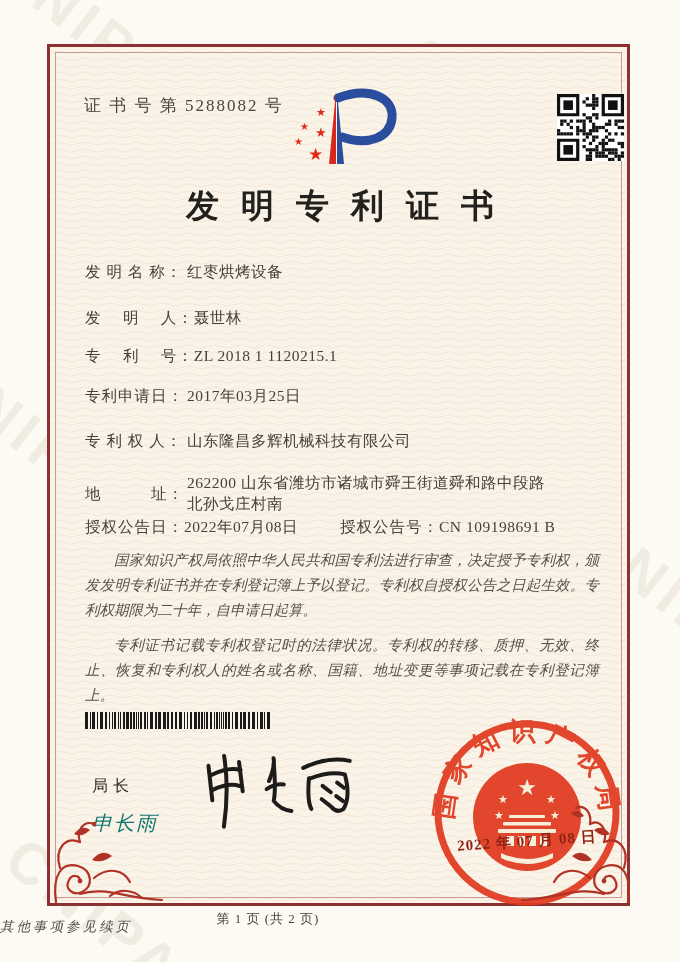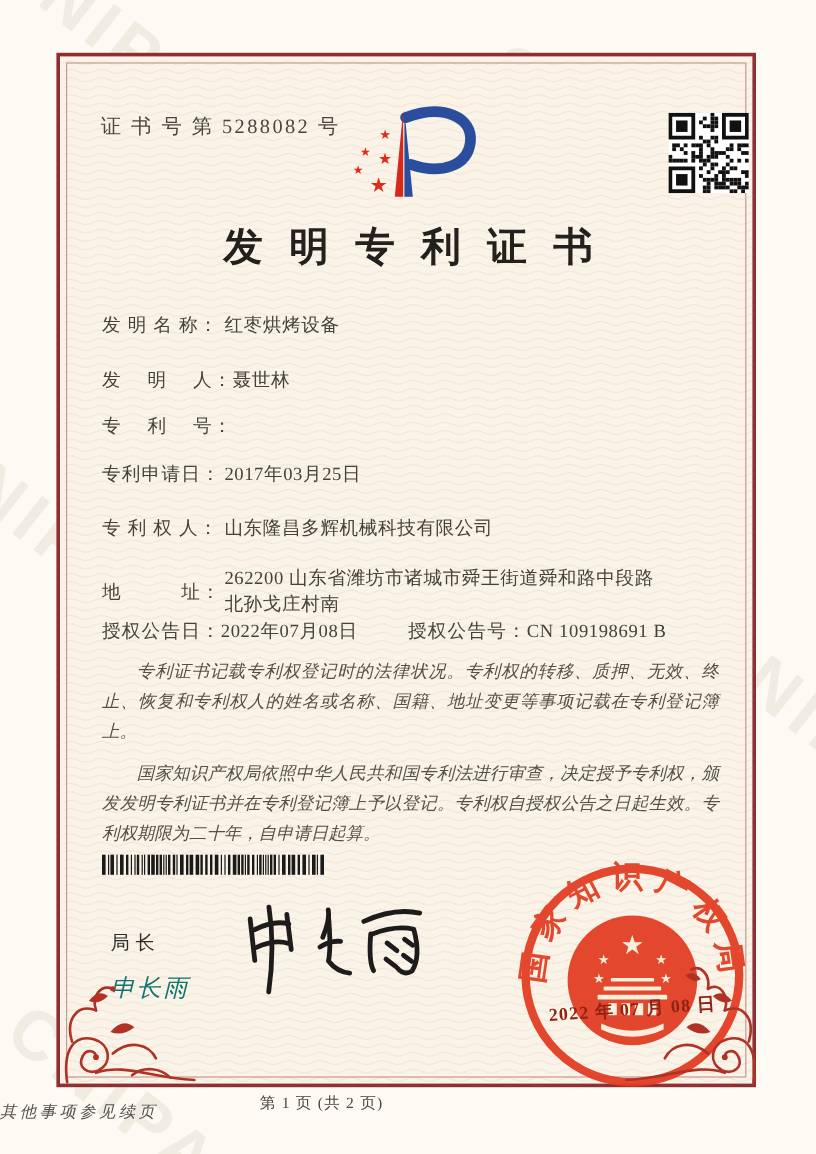--- a/index.html
+++ b/index.html
@@ -245,20 +245,21 @@
   <div class="field-row" style="top:261px;">
     <span class="field-label">发 明 名 称：</span>
     <span class="field-value">红枣烘烤设备</span>
   </div>
   <div class="field-row" style="top:307px;">
     <span class="field-label">发　 明　 人：</span>
     <span class="field-value">聂世林</span>
   </div>
   <div class="field-row" style="top:345px;">
     <span class="field-label">专　 利　 号：</span>
+    <span class="field-value">ZL 2018 1 1120215.1</span>
   </div>
   <div class="field-row" style="top:385px;">
     <span class="field-label">专利申请日：</span>
     <span class="field-value">2017年03月25日</span>
   </div>
   <div class="field-row" style="top:430px;">
     <span class="field-label">专 利 权 人：</span>
     <span class="field-value">山东隆昌多辉机械科技有限公司</span>
   </div>
   <div class="field-row" style="top:472px; width:470px;">
@@ -270,22 +271,22 @@
       <span class="field-label">授权公告日：</span>
       <span class="field-value">2022年07月08日</span>
     </span>
     <span class="pair" style="margin-left:42px;">
       <span class="field-label">授权公告号：</span>
       <span class="field-value">CN 109198691 B</span>
     </span>
   </div>
 
   <div class="body-text">
+    <p>国家知识产权局依照中华人民共和国专利法进行审查，决定授予专利权，颁发发明专利证书并在专利登记簿上予以登记。专利权自授权公告之日起生效。专利权期限为二十年，自申请日起算。</p>
     <p>专利证书记载专利权登记时的法律状况。专利权的转移、质押、无效、终止、恢复和专利权人的姓名或名称、国籍、地址变更等事项记载在专利登记簿上。</p>
-    <p>国家知识产权局依照中华人民共和国专利法进行审查，决定授予专利权，颁发发明专利证书并在专利登记簿上予以登记。专利权自授权公告之日起生效。专利权期限为二十年，自申请日起算。</p>
   </div>
 
   <svg class="barcode" width="185" height="18">
     <g class="bars" fill="#1a1a1a">
         <rect x="0" y="0" width="3" height="17"></rect>
         <rect x="5" y="0" width="1" height="17"></rect>
         <rect x="7" y="0" width="3" height="17"></rect>
         <rect x="12" y="0" width="1" height="17"></rect>
         <rect x="15" y="0" width="3" height="17"></rect>
         <rect x="20" y="0" width="2" height="17"></rect>

